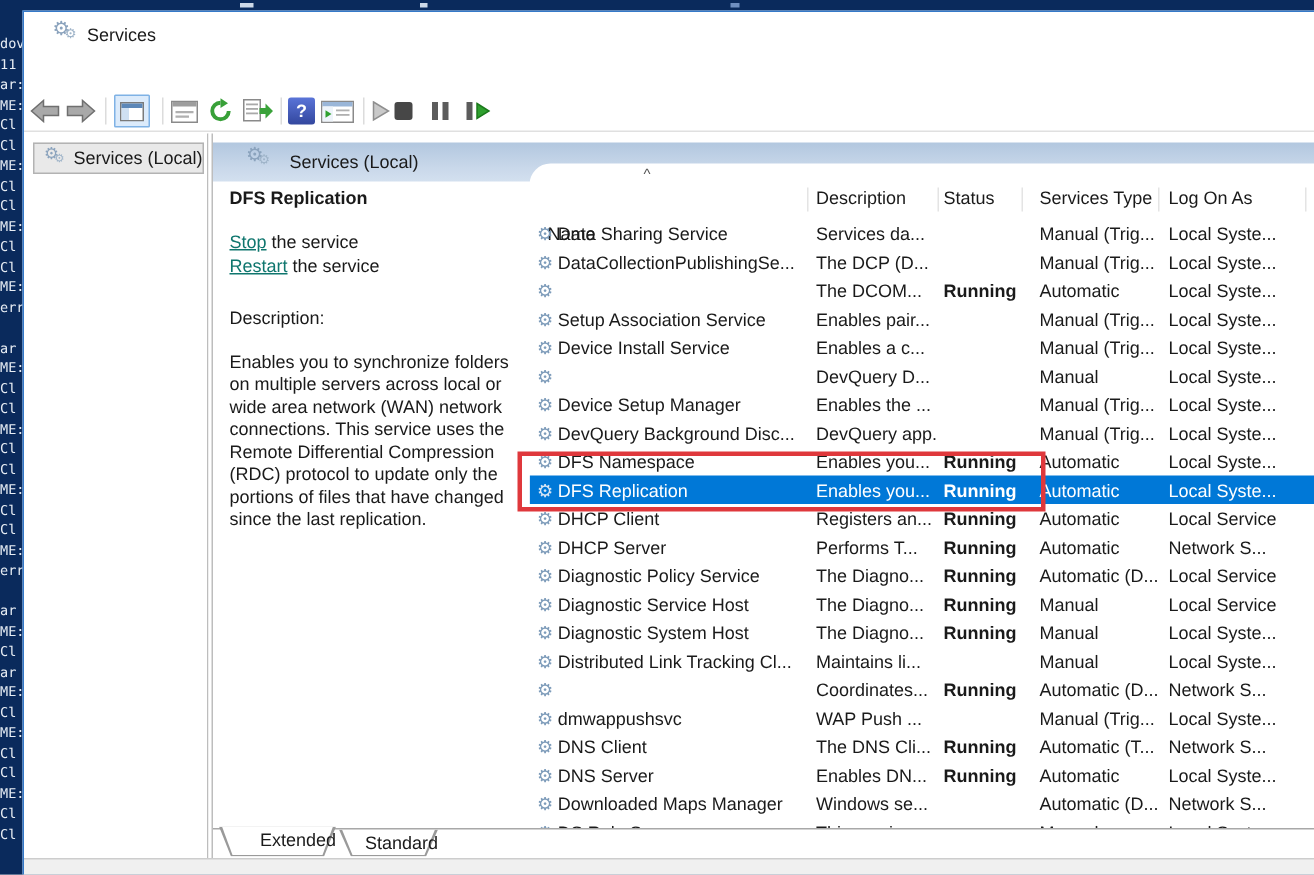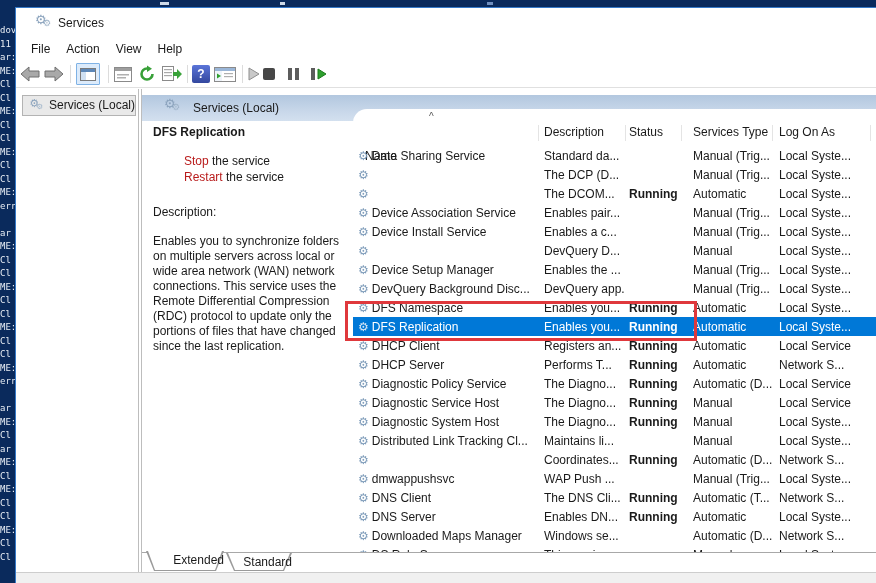--- a/index.html
+++ b/index.html
@@ -46,21 +46,21 @@
   #tree-item .lbl{left:26px;top:0;line-height:19px;white-space:nowrap;}
   #tree-item .gears{left:5px;top:2px;transform:scale(.85);}
 
   #right-panel{left:126px;top:81px;width:735px;height:483px;background:#fff;overflow:hidden;}
   #band{left:0;top:6px;width:735px;height:26px;background:linear-gradient(180deg,#b2c7df,#c9d8ea 65%,#d3e0ef);}
   #band .lbl{left:51px;top:0;line-height:26px;}
   #band .gears{left:22px;top:4px;}
 
   #info .svc-title{left:11px;top:36px;font-weight:bold;}
   #info .links{left:11px;top:64px;line-height:16px;}
-  #info a{color:#b91c1c;cursor:pointer;margin-left:31px;}
+  #info a{color:#0f766e;text-decoration:underline;cursor:pointer;}
   #info .desc-label{left:11px;top:116px;}
   #info .desc{left:11px;top:145px;width:198px;line-height:15px;}
 
   
   #list-panel{left:211px;top:20px;width:524px;height:443px;background:#fff;border-top-left-radius:14px;overflow:hidden;}
   .hdr{position:absolute;top:16px;white-space:nowrap;cursor:default;}
   .hsep{position:absolute;top:16px;width:1px;height:16px;background:#e4e4e4;}
   #sort-arrow{position:absolute;left:76px;top:2px;font-size:10px;color:#555;}
   #list-body{position:absolute;left:0;top:37px;width:524px;height:406px;overflow:hidden;}
   .srow{display:flex;height:19px;align-items:center;white-space:nowrap;cursor:default;}
@@ -140,26 +140,20 @@
 <div id="window" class="abs">
 
   <div id="titlebar" class="abs">
     <span class="gears" style="left:19px;top:7px;">
         <span class="g1">⚙</span>
         <span class="g2">⚙</span>
       </span>
     <span class="abs title">Services</span>
   </div>
 
-  <div id="menubar" class="abs">
-    <span class="menu-item">File</span>
-    <span class="menu-item">Action</span>
-    <span class="menu-item">View</span>
-    <span class="menu-item">Help</span>
-  </div>
 
   <div id="toolbar" class="abs">
     <span class="tbi" style="left:4px;">
       <svg width="20" height="16">
           <path d="M9 1 L9 5 H19 V11 H9 V15 L1 8 Z" fill="#a9a9a9" stroke="#6f6f6f"></path>
         </svg>
       </span>
     <span class="tbi" style="left:28px;">
       <svg width="20" height="16">
           <path d="M11 1 V5 H1 V11 H11 V15 L19 8 Z" fill="#a9a9a9" stroke="#6f6f6f"></path>
@@ -271,47 +265,48 @@
       <span class="hsep" style="left:272px;"></span>
       <span class="hsep" style="left:328px;"></span>
       <span class="hsep" style="left:419px;"></span>
       <span class="hsep" style="left:517px;"></span>
       <div id="list-body">
           <div class="srow">
     <span class="cell c-name">
               <span class="gear">⚙</span>
               <span class="nm">Data Sharing Service</span>
             </span>
-    <span class="cell c-desc">Standard da...</span>
-    <span class="cell c-status"></span>
-    <span class="cell c-startup">Manual (Trig...</span>
-    <span class="cell c-logon">Local Syste...</span>
-  </div>
-          <div class="srow">
-    <span class="cell c-name">
-              <span class="gear">⚙</span>
+    <span class="cell c-desc">Services da...</span>
+    <span class="cell c-status"></span>
+    <span class="cell c-startup">Manual (Trig...</span>
+    <span class="cell c-logon">Local Syste...</span>
+  </div>
+          <div class="srow">
+    <span class="cell c-name">
+              <span class="gear">⚙</span>
+              <span class="nm">DataCollectionPublishingSe...</span>
             </span>
     <span class="cell c-desc">The DCP (D...</span>
     <span class="cell c-status"></span>
     <span class="cell c-startup">Manual (Trig...</span>
     <span class="cell c-logon">Local Syste...</span>
   </div>
           <div class="srow">
     <span class="cell c-name">
               <span class="gear">⚙</span>
             </span>
     <span class="cell c-desc">The DCOM...</span>
     <span class="cell c-status">Running</span>
     <span class="cell c-startup">Automatic</span>
     <span class="cell c-logon">Local Syste...</span>
   </div>
           <div class="srow">
     <span class="cell c-name">
               <span class="gear">⚙</span>
-              <span class="nm">Device Association Service</span>
+              <span class="nm">Setup Association Service</span>
             </span>
     <span class="cell c-desc">Enables pair...</span>
     <span class="cell c-status"></span>
     <span class="cell c-startup">Manual (Trig...</span>
     <span class="cell c-logon">Local Syste...</span>
   </div>
           <div class="srow">
     <span class="cell c-name">
               <span class="gear">⚙</span>
               <span class="nm">Device Install Service</span>

